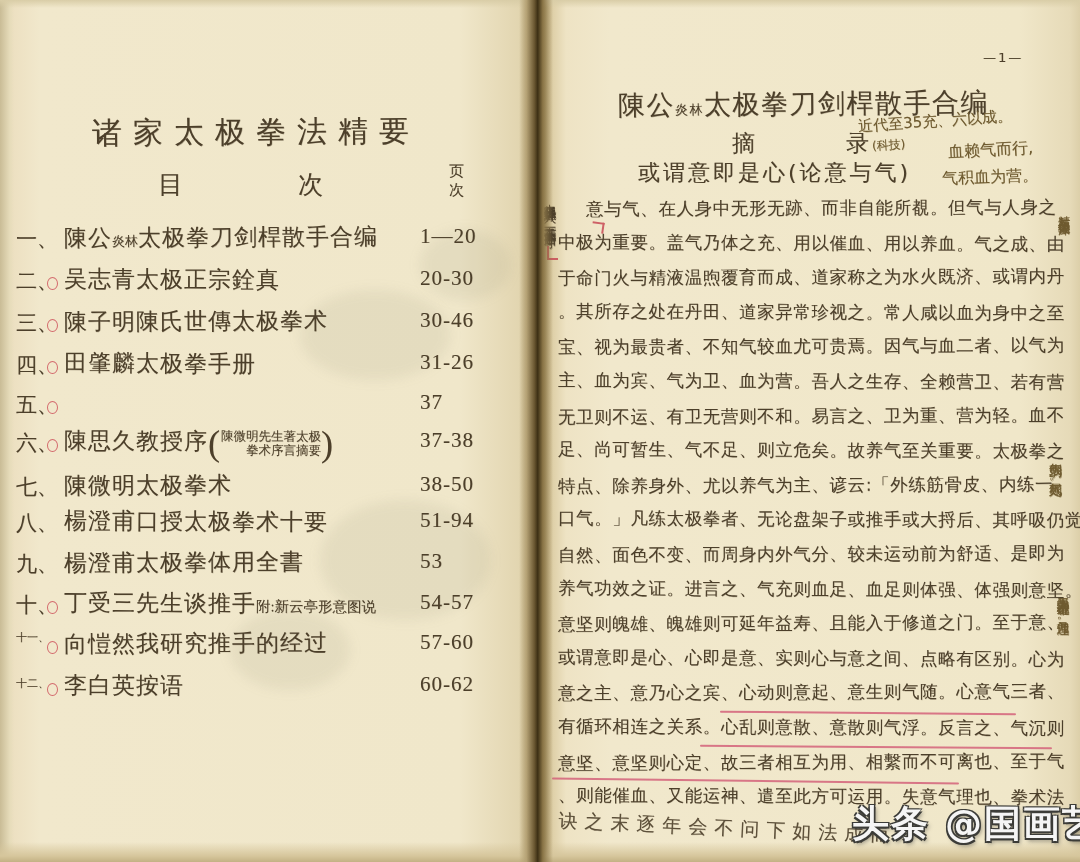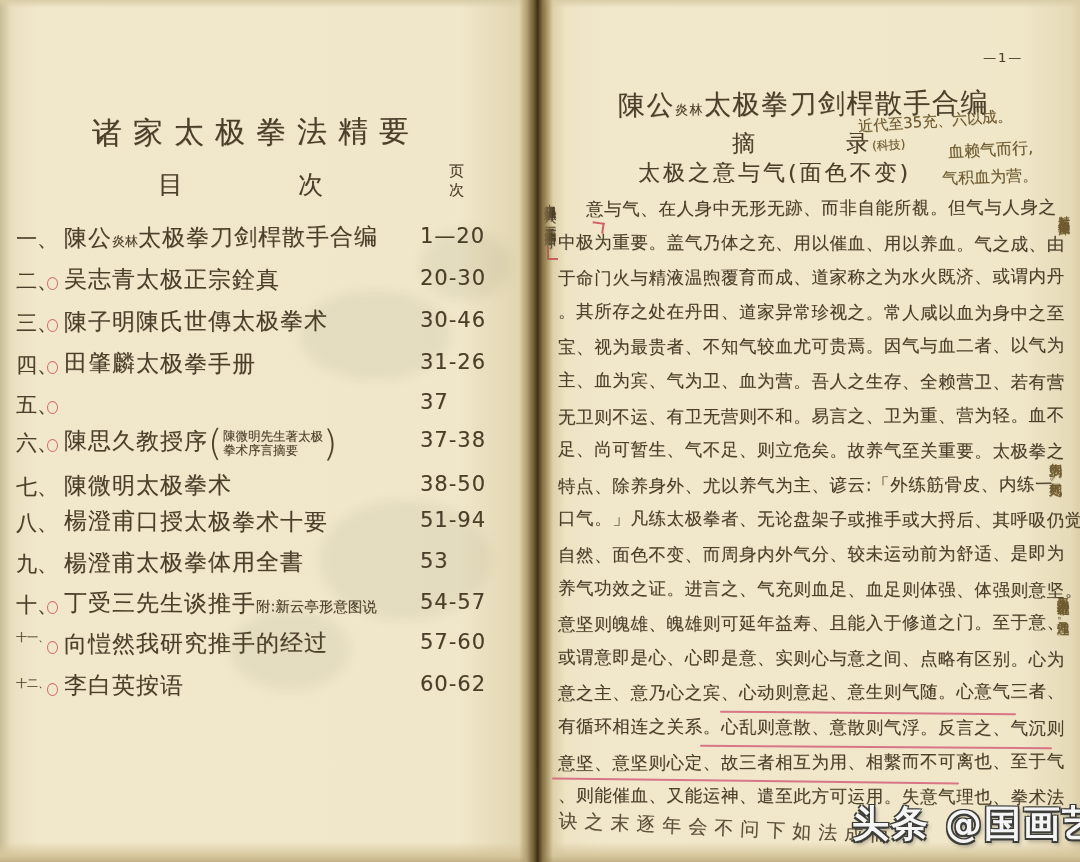--- a/index.html
+++ b/index.html
@@ -1,20 +1,20 @@
 <!DOCTYPE html>
 <html><head>
 <meta charset="utf-8">
 <style>
   html,body{margin:0;padding:0;background:#b9ab85;}
   .canvas{position:relative;width:1080px;height:862px;overflow:hidden;
     font-family:"DejaVu Sans",sans-serif;color:#4c3f2a;background:#ece2c2;}
   .page{position:absolute;top:0;height:862px;}
   .page-left{left:0;width:540px;
-    background:linear-gradient(90deg,#d9cda9 0,#ecdfc0 10px,#f1e8cc 40px,#f0e7ca 460px,#e2d5b0 520px,#c9b88d 540px);}
+    background:linear-gradient(90deg,#d9cda9 0,#ecdfc0 10px,#f1e8cc 40px,#f0e7ca 460px,#e2d5b0 520px,#c9b88d 540px);font-family:Liberation Serif, serif;}
   .page-right{left:540px;width:540px;
     background:linear-gradient(90deg,#baa673 0,#d9c99e 8px,#eee3c4 26px,#f1e8cc 70px,#f0e7c9 480px,#e6dab8 530px,#dccfa9 540px);}
   .gutter{position:absolute;left:519px;top:0;width:34px;height:862px;z-index:5;
     background:linear-gradient(90deg,rgba(160,140,95,0) 0,#b5a275 22%,#6b5832 45%,#3c2f14 55%,#8a7547 70%,rgba(210,195,150,0) 100%);}
   .edge-left{position:absolute;left:0;top:0;width:14px;height:862px;
     background:linear-gradient(90deg,#c9bc96,#e6dcba 70%,rgba(230,220,186,0));z-index:4;}
   .edge-bottom{position:absolute;left:0;top:842px;width:1080px;height:20px;z-index:4;
     background:linear-gradient(180deg,rgba(210,195,150,0),#d6c69c 70%,#c3b184);}
   .edge-top{position:absolute;left:0;top:0;width:1080px;height:8px;z-index:4;
     background:linear-gradient(180deg,#d9cda7,rgba(217,205,167,0));}
@@ -31,21 +31,21 @@
   .lp-ci{position:absolute;left:298px;top:168px;font-size:25px;}
   .lp-pagecol{position:absolute;left:449px;top:162px;font-size:15px;line-height:19px;text-align:center;white-space:pre-line;}
   .toc-row{position:absolute;left:0;width:540px;height:38px;}
   .toc-num{position:absolute;left:16px;top:3px;font-size:21px;white-space:nowrap;}
   .red-circle{position:absolute;left:47px;top:13px;width:9px;height:11px;border:1.6px solid #cc4a55;border-radius:50%;opacity:.8;}
   .toc-title{position:absolute;left:64px;top:0;font-size:23px;letter-spacing:1px;white-space:nowrap;}
   .toc-title .sm{font-size:13px;letter-spacing:0;}
   .toc-pages{position:absolute;left:420px;top:2px;font-size:21px;letter-spacing:1px;white-space:nowrap;}
   .paren-group{display:inline-flex;align-items:center;vertical-align:-6px;}
   .paren{font-size:36px;font-weight:200;line-height:30px;}
-  .paren-lines{font-size:12.5px;line-height:14px;letter-spacing:0;white-space:pre-line;}
+  .paren-lines{font-size:12.5px;line-height:14px;letter-spacing:0;white-space:pre-line;text-align:right;}
   .toc-suffix{font-size:14.5px;letter-spacing:0;}
   .toc-row:nth-child(odd) .toc-title{transform:rotate(-0.3deg);}
   .toc-row:nth-child(even) .toc-title{transform:rotate(0.3deg);}
 
   
   .rp-pagenum{position:absolute;left:443px;top:50px;font-size:13px;letter-spacing:2px;}
   .rp-title{position:absolute;left:78px;top:86px;font-size:27px;letter-spacing:1.5px;white-space:nowrap;transform:rotate(-0.5deg);}
   .rp-title .sm{font-size:13px;}
   .rp-zhai{position:absolute;left:192px;top:128px;font-size:23px;}
   .rp-lu{position:absolute;left:306px;top:128px;font-size:23px;}
@@ -171,21 +171,21 @@
 
     <div class="rp-title ink"><span>陳公</span><span class="sm">炎林</span><span>太极拳刀剑桿散手合编</span></div>
     <div class="rp-zhai ink">摘</div>
     <div class="rp-lu ink">录</div>
 
     <div class="rp-note1 brown">近代至35充、六以成。</div>
     <div class="rp-note2 brown">(科技)</div>
     <div class="rp-note3 brown">血赖气而行,</div>
     <div class="rp-note4 brown">气积血为营。</div>
 
-    <div class="rp-section ink">太极之意与气(面色不变)</div>
+    <div class="rp-section ink">或谓意即是心(论意与气)</div>
 
     <div class="vnote vnote-left ink">中极係任脉経穴,在关元下一寸脐下四寸。</div>
     <div class="vnote vnote-r1 brown">精气与血之关係很深。</div>
     <div class="vnote vnote-r2 brown">气少则弱,气尽则死。</div>
     <div class="vnote vnote-r3 brown">气为卫为营之说不確,气乃運理。</div>
 
     <div class="red-mark-a"></div>
     <div class="red-mark-b"></div>
 
     <div class="rp-body">

